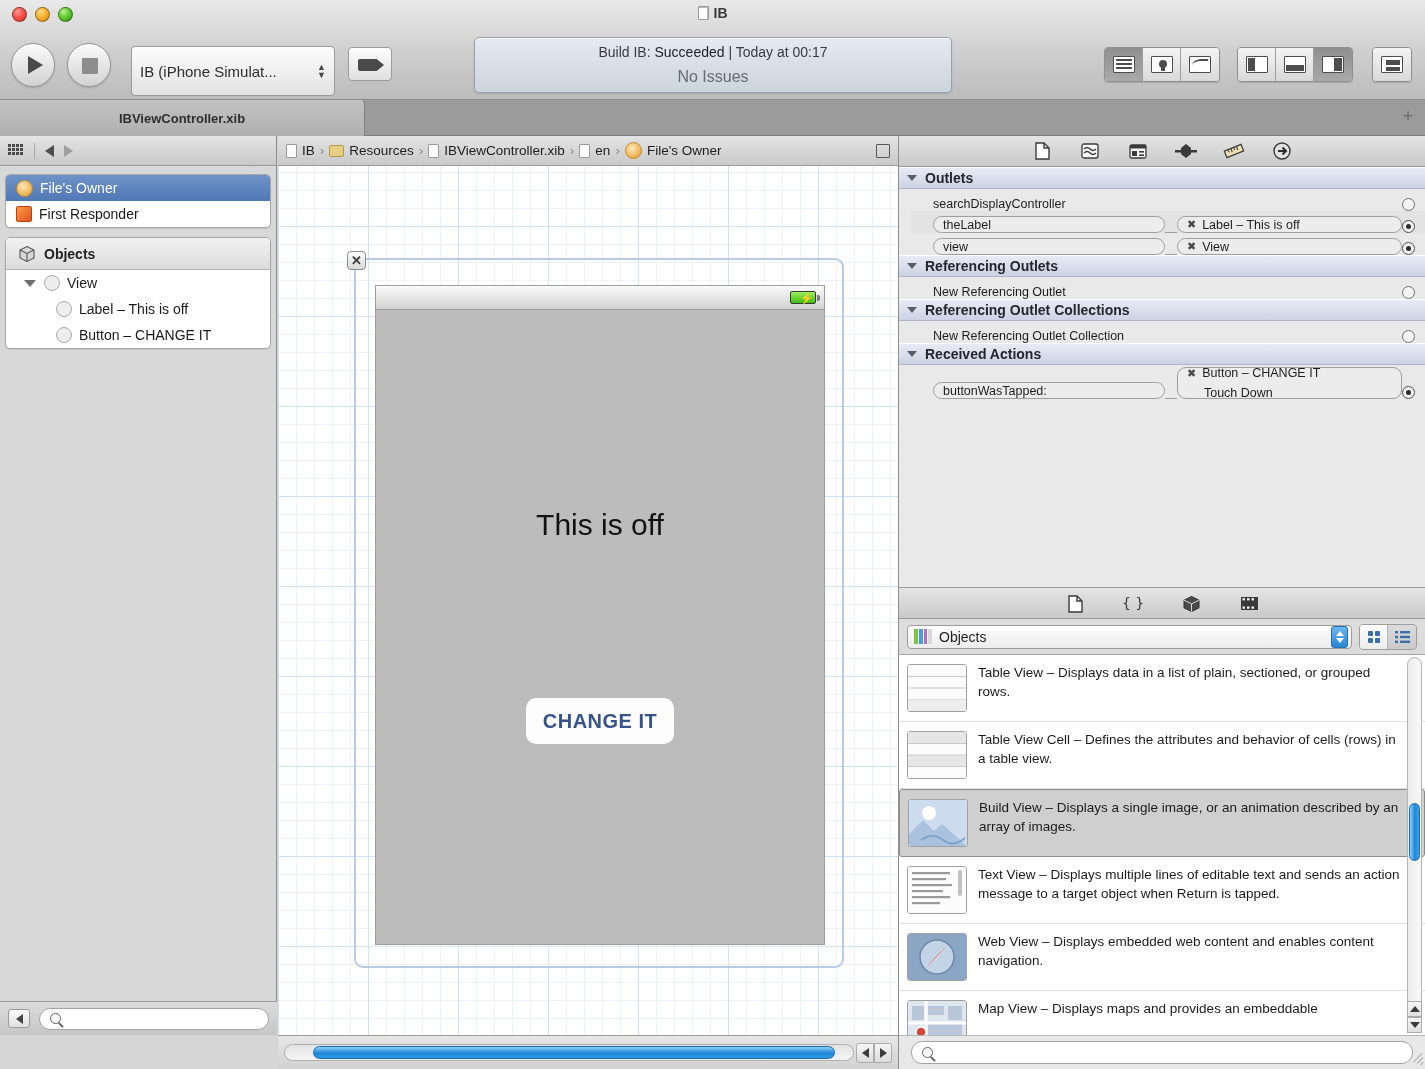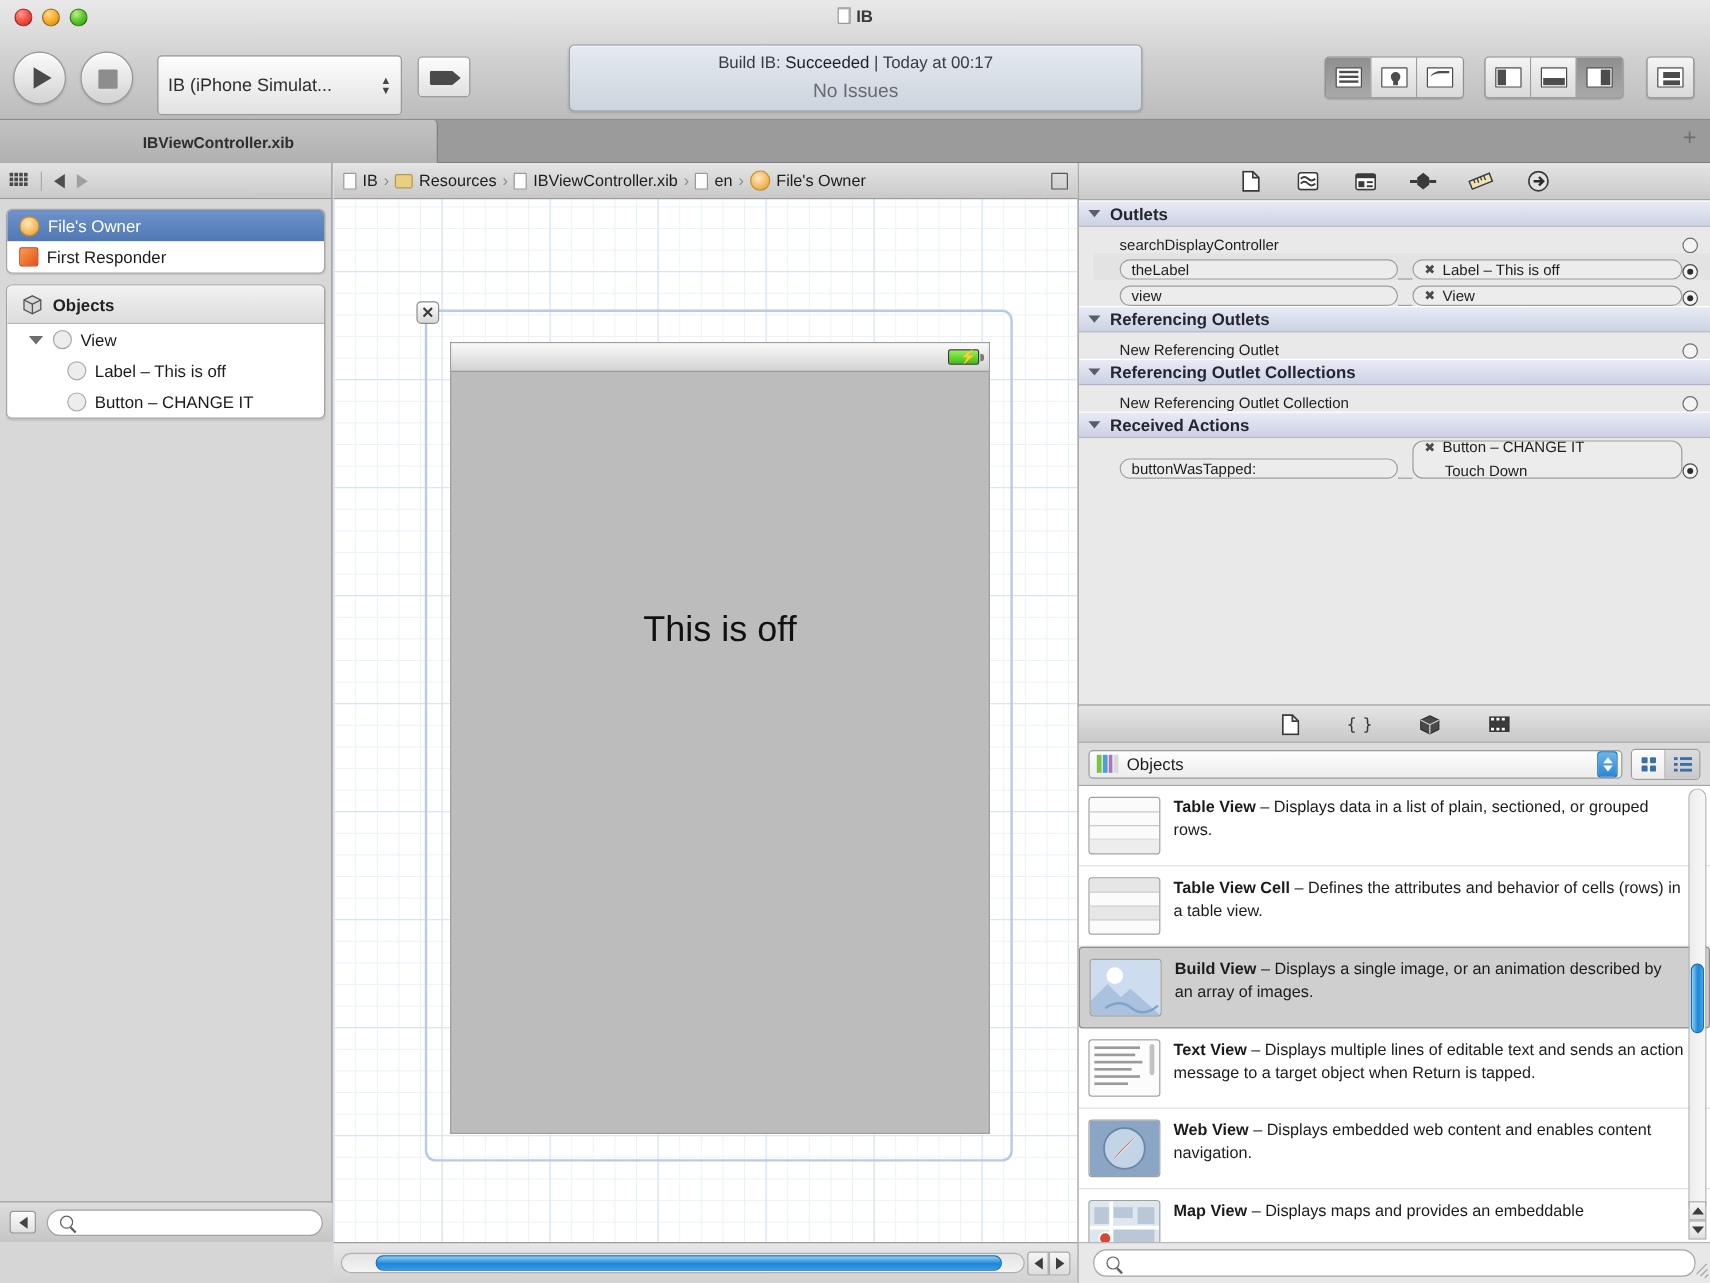--- a/index.html
+++ b/index.html
@@ -255,21 +255,21 @@
   .vt { width:28px; height:24px; background: linear-gradient(to bottom,#fdfdfd,#ececec);
     display:flex; align-items:center; justify-content:center; border-right:1px solid #b4b4b4; }
   .vt:last-child { border-right:none; background: linear-gradient(to bottom,#dcdcdc,#c9c9c9); }
 
   .lib-list { position:absolute; left:0; right:0; top:66px; bottom:34px; overflow:hidden; background:#fff; }
   .lib-item { display:flex; gap:11px; padding:9px 22px 9px 8px; border-bottom:1px solid #e0e0e0;
     align-items:flex-start; }
   .lib-item.sel { background:#cfcfcf; border:1px solid #8c8c8c; border-radius:3px; }
   .thumb { width:60px; height:48px; flex:none; border:1px solid #a0a0a0; border-radius:3px; background:#fcfcfc; overflow:hidden; position:relative; }
   .lib-text { font-size:13.5px; line-height:1.38; color:#1b1b1b; }
-  .lib-text b { font-weight:bold; }
+  .lib-text b { font-weight:normal; }
 
   .v-scroll { position:absolute; right:3px; top:68px; bottom:58px; width:15px;
     background: linear-gradient(to right,#ececec,#f8f8f8); border:1px solid #b5b5b5; border-radius:8px; }
   .v-thumb { position:absolute; left:1px; top:145px; width:11px; height:58px; border-radius:6px;
     background: linear-gradient(to right,#8fd0f7,#1f85d8 55%,#3ba2ee); border:1px solid #1a6db0; }
   .v-arrows { position:absolute; right:3px; bottom:36px; width:15px; height:32px;
     display:flex; flex-direction:column; }
   .va { flex:1; background: linear-gradient(to bottom,#f6f6f6,#dfdfdf); border:1px solid #ababab;
     display:flex; align-items:center; justify-content:center; }
   .va-u { width:0;height:0;border-left:5px solid transparent;border-right:5px solid transparent;border-bottom:6px solid #3c3c3c; }
@@ -448,20 +448,21 @@
   <div class="canvas-wrap">
     <div class="device">
       <div class="close-badge">✕</div>
       <div class="screen">
         <div class="statusbar">
           <span class="battery">
               <span class="bolt">⚡</span>
             </span>
         </div>
         <div class="vlabel">This is off</div>
+        <div class="vbutton">CHANGE IT</div>
       </div>
     </div>
   </div>
 
   <div class="h-scroll">
     <div class="h-track">
       <div class="h-thumb"></div>
     </div>
     <span class="sb-arrow">
         <span class="sba-l"></span>

